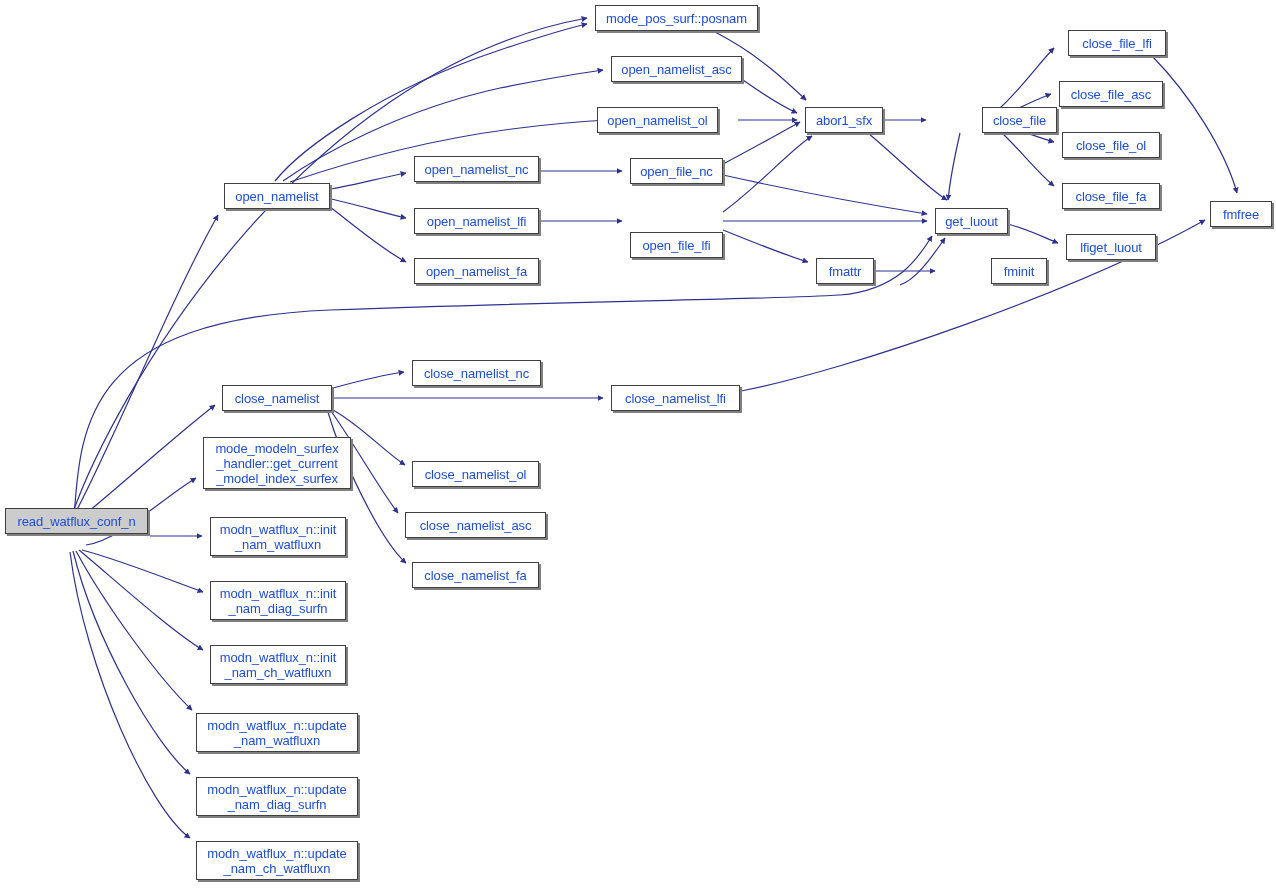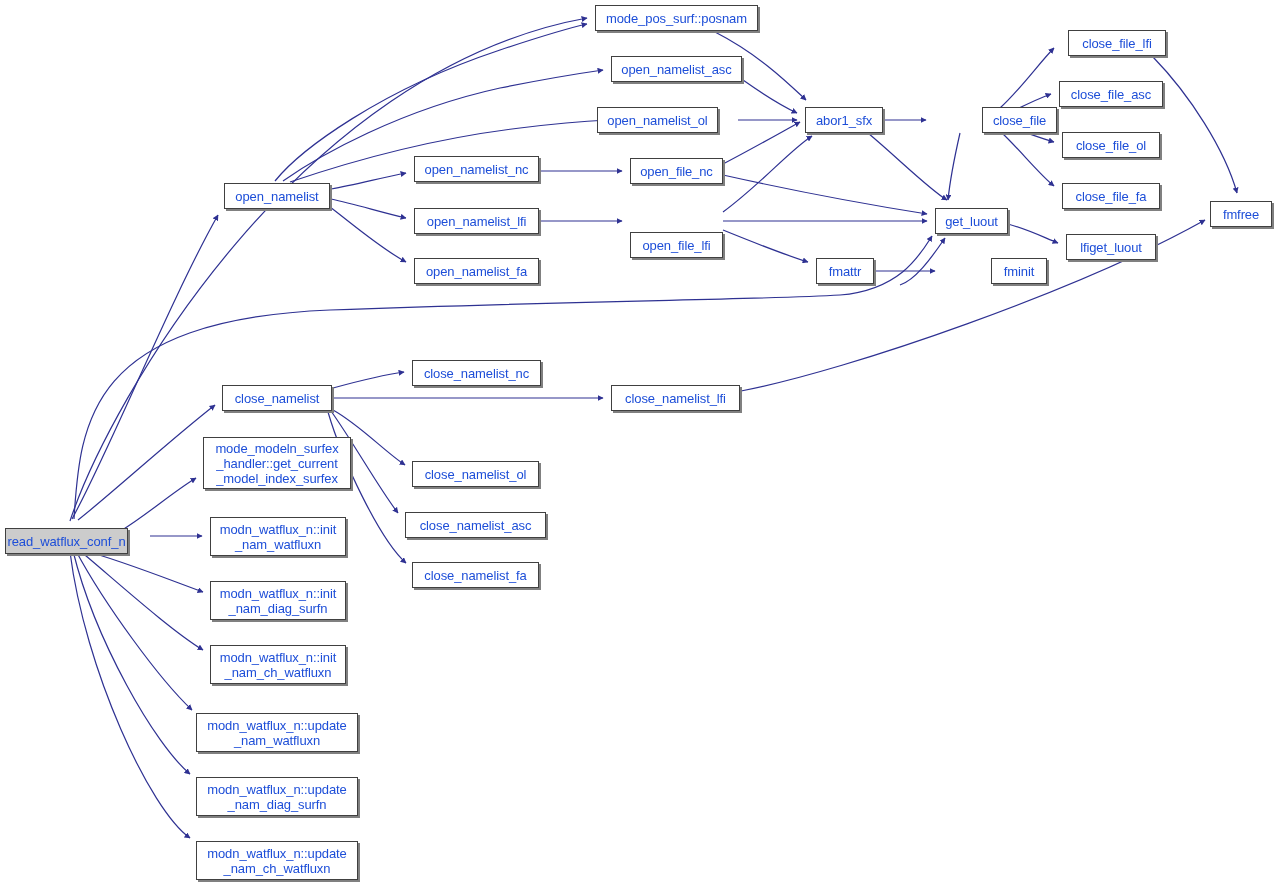--- a/index.html
+++ b/index.html
@@ -95,21 +95,21 @@
         <path d="M 1008,224 C 1030,230 1045,238 1058,243" fill="none" stroke="#2e3192" stroke-width="1.2" marker-end="url(#arrow)"></path>
         <path d="M 333,388 C 355,382 382,375 404,372" fill="none" stroke="#2e3192" stroke-width="1.2" marker-end="url(#arrow)"></path>
         <path d="M 333,398 L 603,398" fill="none" stroke="#2e3192" stroke-width="1.2" marker-end="url(#arrow)"></path>
         <path d="M 333,410 C 360,425 385,452 405,465" fill="none" stroke="#2e3192" stroke-width="1.2" marker-end="url(#arrow)"></path>
         <path d="M 331,411 C 355,445 380,490 398,513" fill="none" stroke="#2e3192" stroke-width="1.2" marker-end="url(#arrow)"></path>
         <path d="M 328,412 C 342,460 380,540 406,563" fill="none" stroke="#2e3192" stroke-width="1.2" marker-end="url(#arrow)"></path>
         <path d="M 741,391 C 850,370 1080,290 1205,220" fill="none" stroke="#2e3192" stroke-width="1.2" marker-end="url(#arrow)"></path>
       </g>
   </svg>
   <div id="node-layer">
-      <div class="node root" style="left: 5px; top: 528px; width: 123px; height: 26px;">read_watflux_conf_n</div>
+      <div class="node root" style="left: 5px; top: 508px; width: 143px; height: 26px;">read_watflux_conf_n</div>
       <div class="node" style="left: 595px; top: 5px; width: 163px; height: 26px;">mode_pos_surf::posnam</div>
       <div class="node" style="left: 611px; top: 56px; width: 131px; height: 26px;">open_namelist_asc</div>
       <div class="node" style="left: 597px; top: 107px; width: 121px; height: 26px;">open_namelist_ol</div>
       <div class="node" style="left: 224px; top: 183px; width: 106px; height: 26px;">open_namelist</div>
       <div class="node" style="left: 414px; top: 156px; width: 125px; height: 26px; text-align: right;">open_namelist_nc</div>
       <div class="node" style="left: 414px; top: 208px; width: 125px; height: 26px; text-align: center;">open_namelist_lfi</div>
       <div class="node" style="left: 414px; top: 258px; width: 125px; height: 26px;">open_namelist_fa</div>
       <div class="node" style="left: 630px; top: 158px; width: 93px; height: 26px;">open_file_nc</div>
       <div class="node" style="left: 630px; top: 208px; width: 93px; height: 26px; margin-top: 24px;">open_file_lfi</div>
       <div class="node" style="left: 816px; top: 258px; width: 58px; height: 26px;">fmattr</div>

